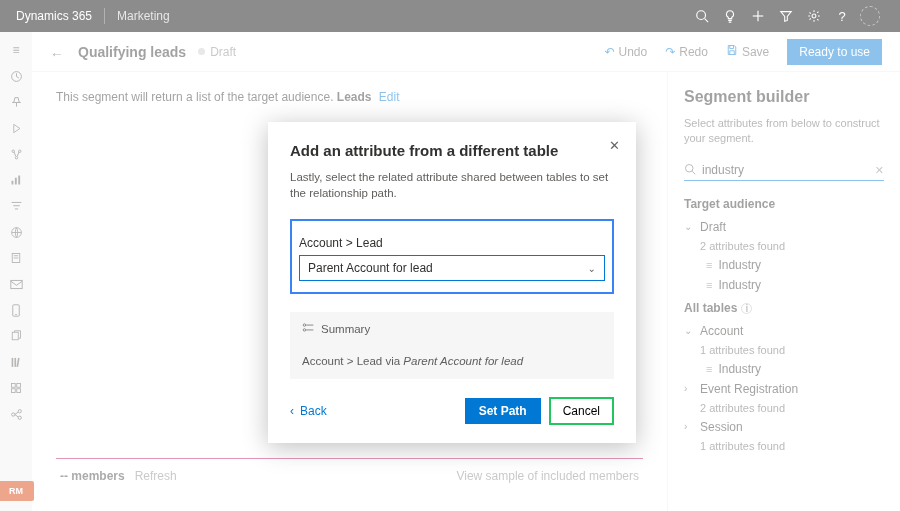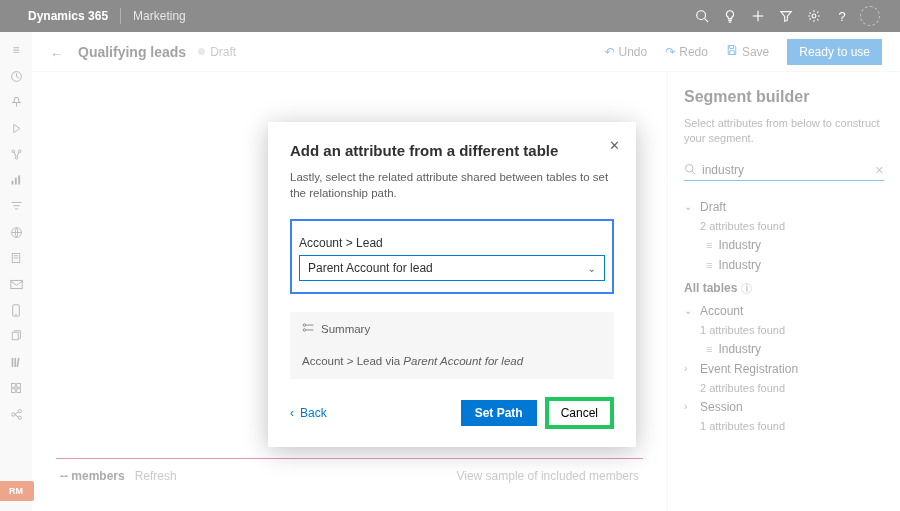--- a/index.html
+++ b/index.html
@@ -1,20 +1,20 @@
 <!DOCTYPE html>
 <html><head>
 <meta charset="utf-8">
 <style>
   * { box-sizing: border-box; margin: 0; padding: 0; font-family: "Segoe UI", -apple-system, sans-serif; }
   body { width: 900px; height: 511px; overflow: hidden; background: #fff; position: relative; }
 
   
   .topbar { height: 32px; background: #000; color: #fff; display: flex; align-items: center; padding: 0 16px; font-size: 12px; }
-  .topbar .brand { font-weight: 700; margin-left: 12px; }
+  .topbar .brand { font-weight: 400; }
   .topbar .divider { width: 1px; height: 16px; background: #555; margin: 0 12px; }
   .topbar .app { font-weight: 400; color: #ccc; }
   .topbar .spacer { flex: 1; }
   .topbar .ticon { width: 28px; height: 28px; display: flex; align-items: center; justify-content: center; cursor: pointer; color: #fff; font-size: 13px; }
   .topbar .avatar { width: 20px; height: 20px; border: 1px dashed #888; border-radius: 50%; display:flex;align-items:center;justify-content:center;font-size:10px;}
 
   
   .rail { position: absolute; top: 32px; left: 0; width: 32px; bottom: 0; background: #f3f2f1; display: flex; flex-direction: column; align-items: center; padding-top: 6px; gap: 2px; }
   .rail .ricon { width: 24px; height: 24px; display: flex; align-items: center; justify-content: center; color: #605e5c; font-size: 12px; cursor: pointer; }
   .rail .spacer { flex: 1; }
@@ -72,21 +72,21 @@
   .dropdown { border:1px solid #0078d4; height:26px; display:flex; align-items:center; padding:0 8px; font-size:12px; color:#323130; cursor:pointer; justify-content:space-between;}
   .dropdown .caret { color:#666; font-size:10px;}
   .summary { background:#f6f6f6; padding:10px 12px 12px; font-size:11.5px; margin-bottom:18px;}
   .summary .shead { display:flex;align-items:center;gap:6px;color:#605e5c;margin-bottom:20px;}
   .summary .srow { color:#605e5c; }
   .summary .srow .ital { font-style:italic; }
   .modal .btnrow { display:flex; align-items:center; }
   .modal .backbtn { color:#0078d4; font-size:12px; cursor:pointer; display:flex;align-items:center;gap:6px;}
   .modal .btnrow .sp { flex:1; }
   .modal .setpath { background:#0078d4;color:#fff;border:none;padding:6px 14px;font-size:12px;cursor:pointer;font-weight:600;margin-right:8px;}
-  .modal .cancel { background:#fff;border:4px solid #22c55e;padding:5px 12px;font-size:12px;cursor:pointer;}
+  .modal .cancel { background:#fff;border:2px solid #22c55e;padding:5px 12px;font-size:12px;cursor:pointer;}
 </style>
 </head>
 <body>
 
 <div class="topbar">
   <span class="brand">Dynamics 365</span>
   <span class="divider"></span>
   <span class="app">Marketing</span>
   <span class="spacer"></span>
   <span class="ticon">
@@ -237,40 +237,46 @@
       <span class="hicon"><svg width="12" height="12" viewBox="0 0 16 16" fill="none" stroke="#0078d4" stroke-width="1.3">
           <path d="M3 2h8l2 2v10H3z M5 2v4h5V2 M5 14v-5h6v5"></path>
         </svg></span>
       <span>Save</span>
     </span>
   <button class="primary-btn">Ready to use</button>
 </div>
 
 <div class="contentwrap">
   <div class="mainarea">
+    <div class="desc">
+      <span>This segment will return a list of the target audience.</span>
+      <span class="bold">Leads</span>
+      <span class="link">Edit</span>
+    </div>
     <div class="searchprompt">Search a</div>
     <div class="footer">
       <span class="members-count">-- members</span>
       <span class="refresh">Refresh</span>
       <span class="sample">View sample of included members</span>
     </div>
   </div>
 
   <div class="sidepanel">
     <h2>Segment builder</h2>
     <div class="subtitle">Select attributes from below to construct your segment.</div>
     <div class="searchbox">
       <span class="sicon"><svg width="12" height="12" viewBox="0 0 16 16" fill="none" stroke="currentColor" stroke-width="1.3">
             <circle cx="7" cy="7" r="5"></circle>
             <line x1="11" y1="11" x2="15" y2="15"></line>
           </svg></span>
       <input value="industry" style="">
       <span class="clr">✕</span>
     </div>
 
+    <div class="grouphead">Target audience</div>
     <div class="node">
         <span class="chev">⌄</span>
         <span>Draft</span>
       </div>
     <div class="node sub">2 attributes found</div>
     <div class="attr">
         <span class="ticon2">≡</span>
         <span>Industry</span>
       </div>
     <div class="attr">

